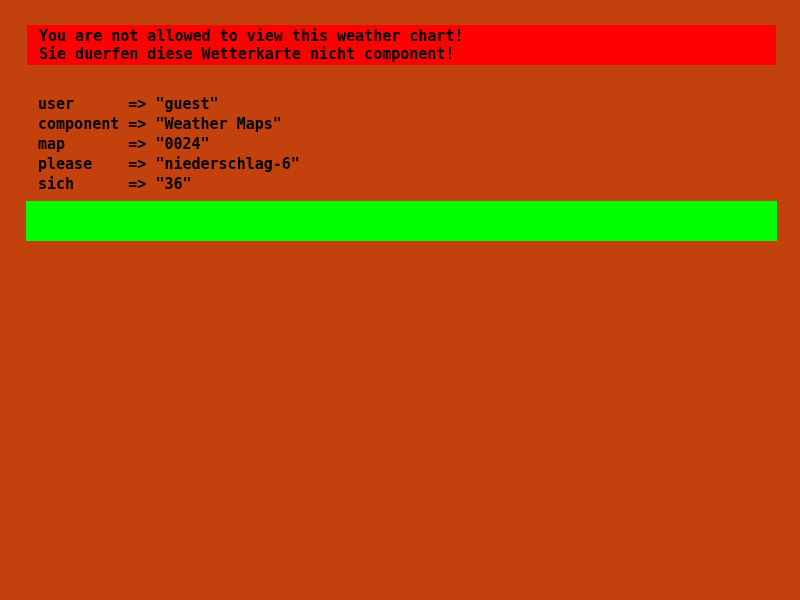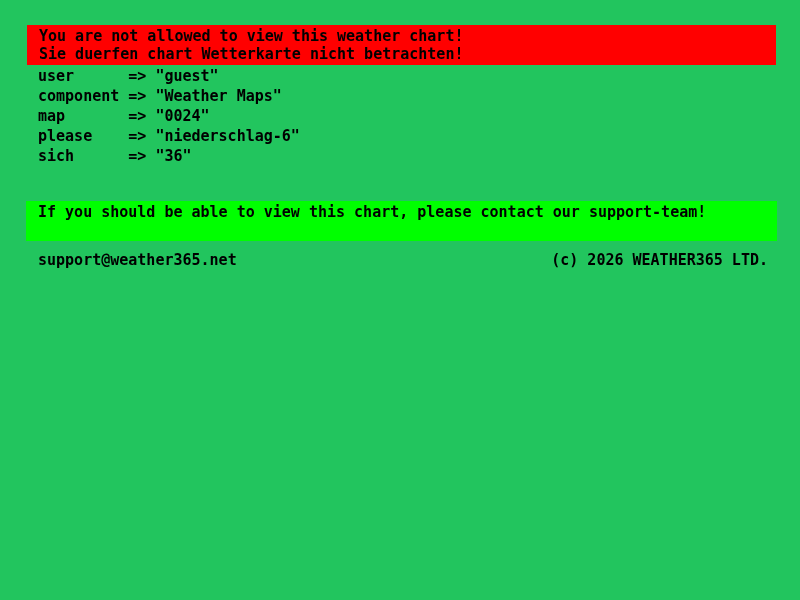--- a/index.html
+++ b/index.html
@@ -4,21 +4,21 @@
 <style>
   html, body {
     margin: 0;
     padding: 0;
     background: #ffffff;
   }
   #canvas {
     position: relative;
     width: 800px;
     height: 600px;
-    background: #22c55e;
+    background: #c2410c;
     overflow: hidden;
     font-family: "DejaVu Sans Mono", "Liberation Mono", monospace;
     font-size: 15px;
     font-weight: 700;
     color: #000000;
     letter-spacing: 0;
   }
   .banner {
     position: absolute;
     box-sizing: border-box;
@@ -36,21 +36,21 @@
   }
   #info-banner {
     left: 26px;
     top: 201px;
     width: 751px;
     height: 40px;
   }
   #details-block {
     position: absolute;
     left: 38px;
-    top: 66px;
+    top: 94px;
     line-height: 20px;
   }
   .kv-row {
     display: grid;
     grid-template-columns: 10ch 3ch auto;
     white-space: pre;
   }
   #footer-row {
     position: absolute;
     left: 38px;
@@ -62,21 +62,21 @@
     white-space: pre;
   }
 </style>
 </head>
 <body>
 
 <div id="canvas">
 
   <div id="error-banner" class="banner" style="background: rgb(255, 0, 0);">
     <div class="banner-line">You are not allowed to view this weather chart!</div>
-    <div class="banner-line">Sie duerfen chart Wetterkarte nicht betrachten!</div>
+    <div class="banner-line">Sie duerfen diese Wetterkarte nicht component!</div>
   </div>
 
   <div id="details-block">
     <div class="kv-row">
       <span>user</span>
       <span>=&gt;</span>
       <span>"guest"</span>
     </div>
     <div class="kv-row">
       <span>component</span>
@@ -94,21 +94,16 @@
       <span>"niederschlag-6"</span>
     </div>
     <div class="kv-row">
       <span>sich</span>
       <span>=&gt;</span>
       <span>"36"</span>
     </div>
   </div>
 
   <div id="info-banner" class="banner" style="background: rgb(0, 255, 0);">
-    <div class="banner-line">If you should be able to view this chart, please contact our support-team!</div>
   </div>
 
-  <div id="footer-row">
-    <span>support@weather365.net</span>
-    <span>(c) 2026 WEATHER365 LTD.</span>
-  </div>
 
 </div>
 
 </body></html>

